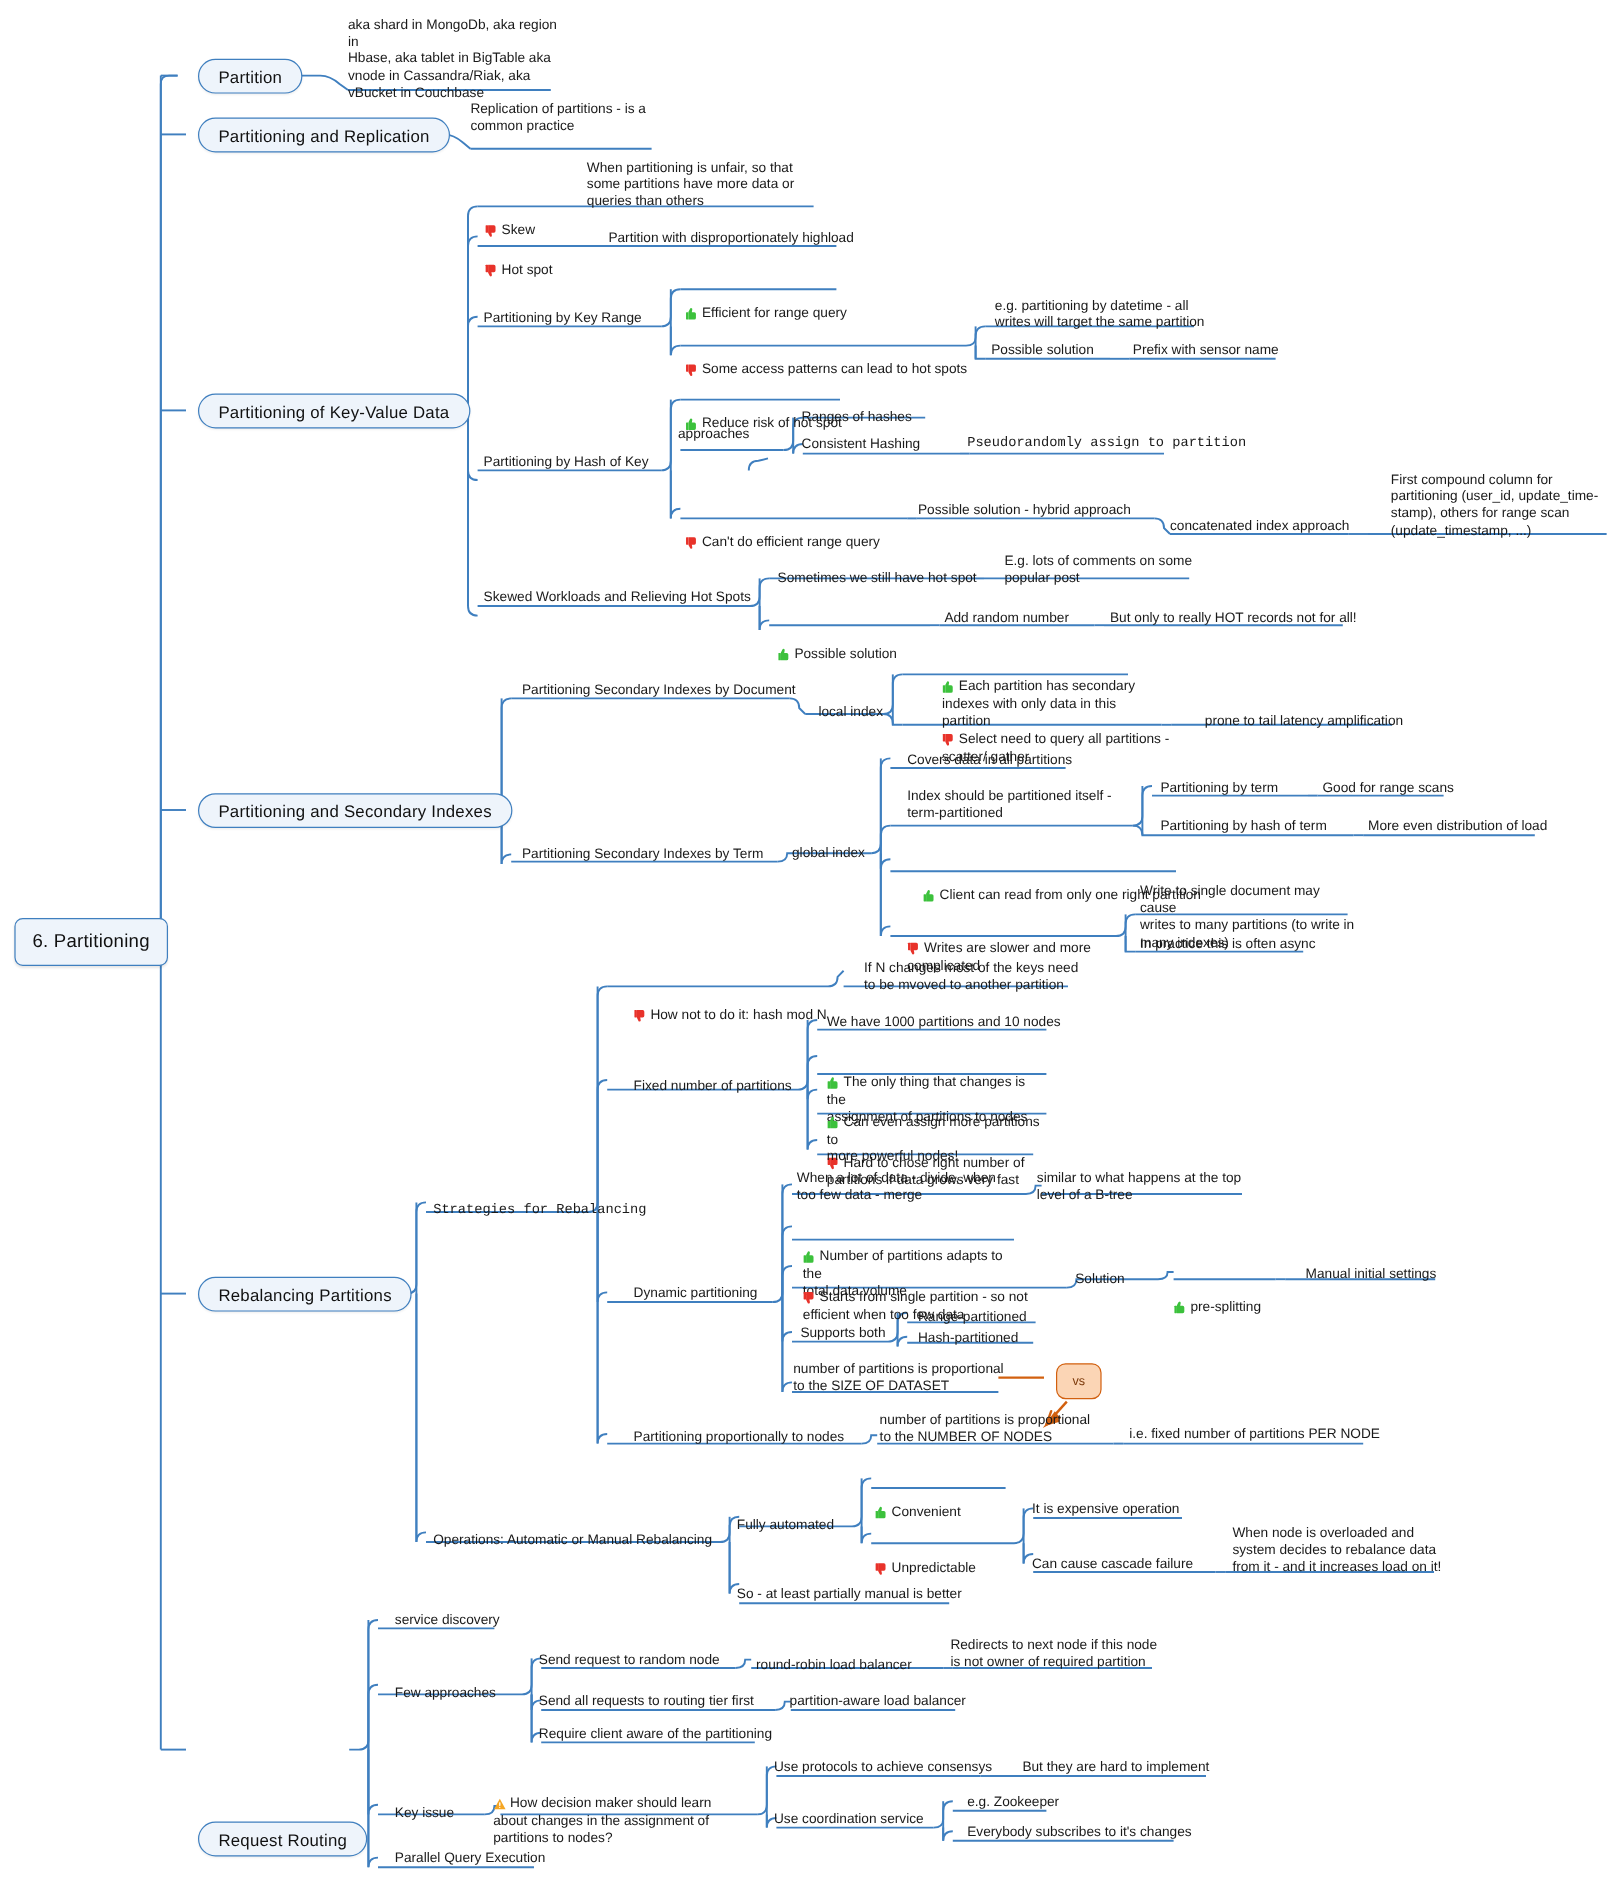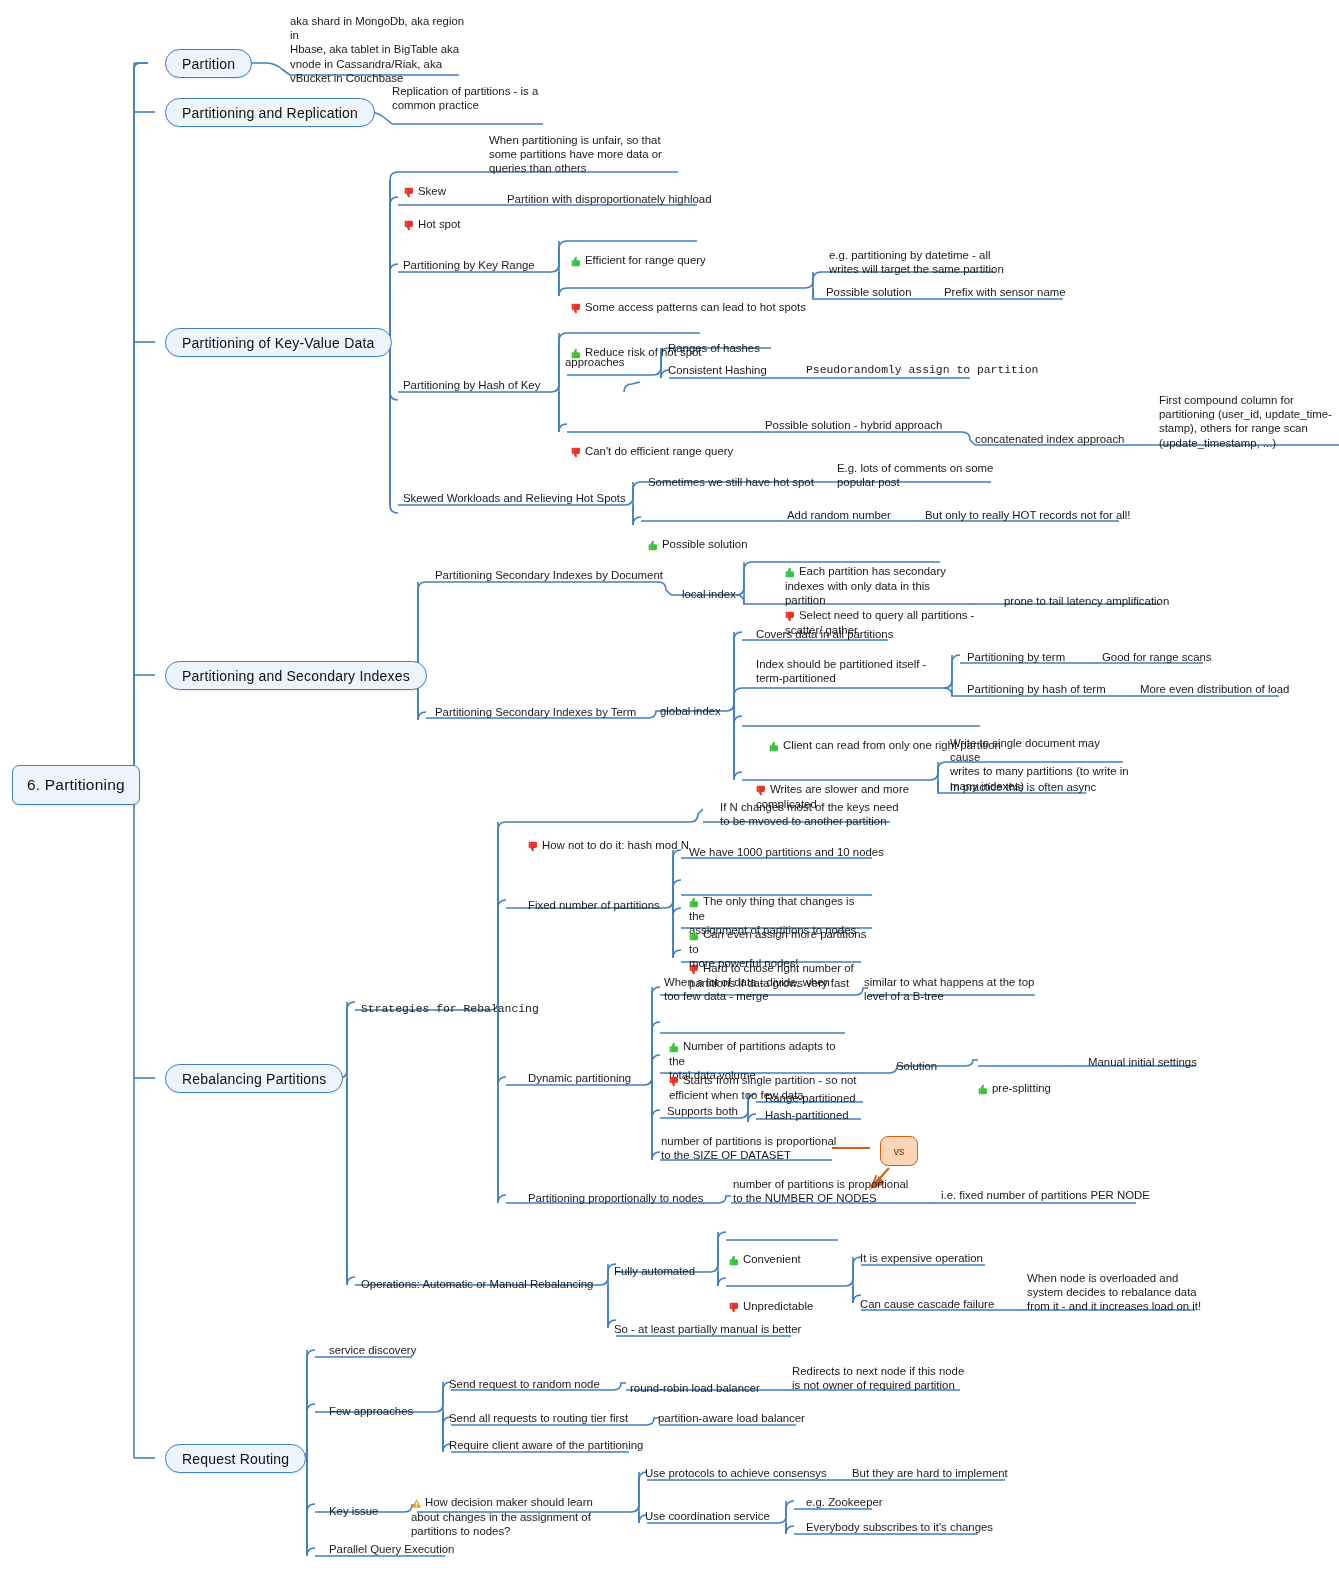--- a/index.html
+++ b/index.html
@@ -344,21 +344,21 @@
   </div>
   <div class="bubble branch" style="left:165px; top:328px;">
     <span>Partitioning of Key-Value Data</span>
   </div>
   <div class="bubble branch" style="left:165px; top:661px;">
     <span>Partitioning and Secondary Indexes</span>
   </div>
   <div class="bubble branch" style="left:165px; top:1064px;">
     <span>Rebalancing Partitions</span>
   </div>
-  <div class="bubble branch" style="left:165px; top:1444px;">
+  <div class="bubble branch" style="left:165px; top:1518px;">
     <span>Request Routing</span>
   </div>
 
   <div class="topic" style="left:290px; top:14px; width:185px;">aka shard in MongoDb, aka region in
 Hbase, aka tablet in BigTable aka
 vnode in Cassandra/Riak, aka
 vBucket in Couchbase</div>
   <div class="topic" style="left:392px; top:84px; width:180px;">Replication of partitions - is a
 common practice</div>
 

